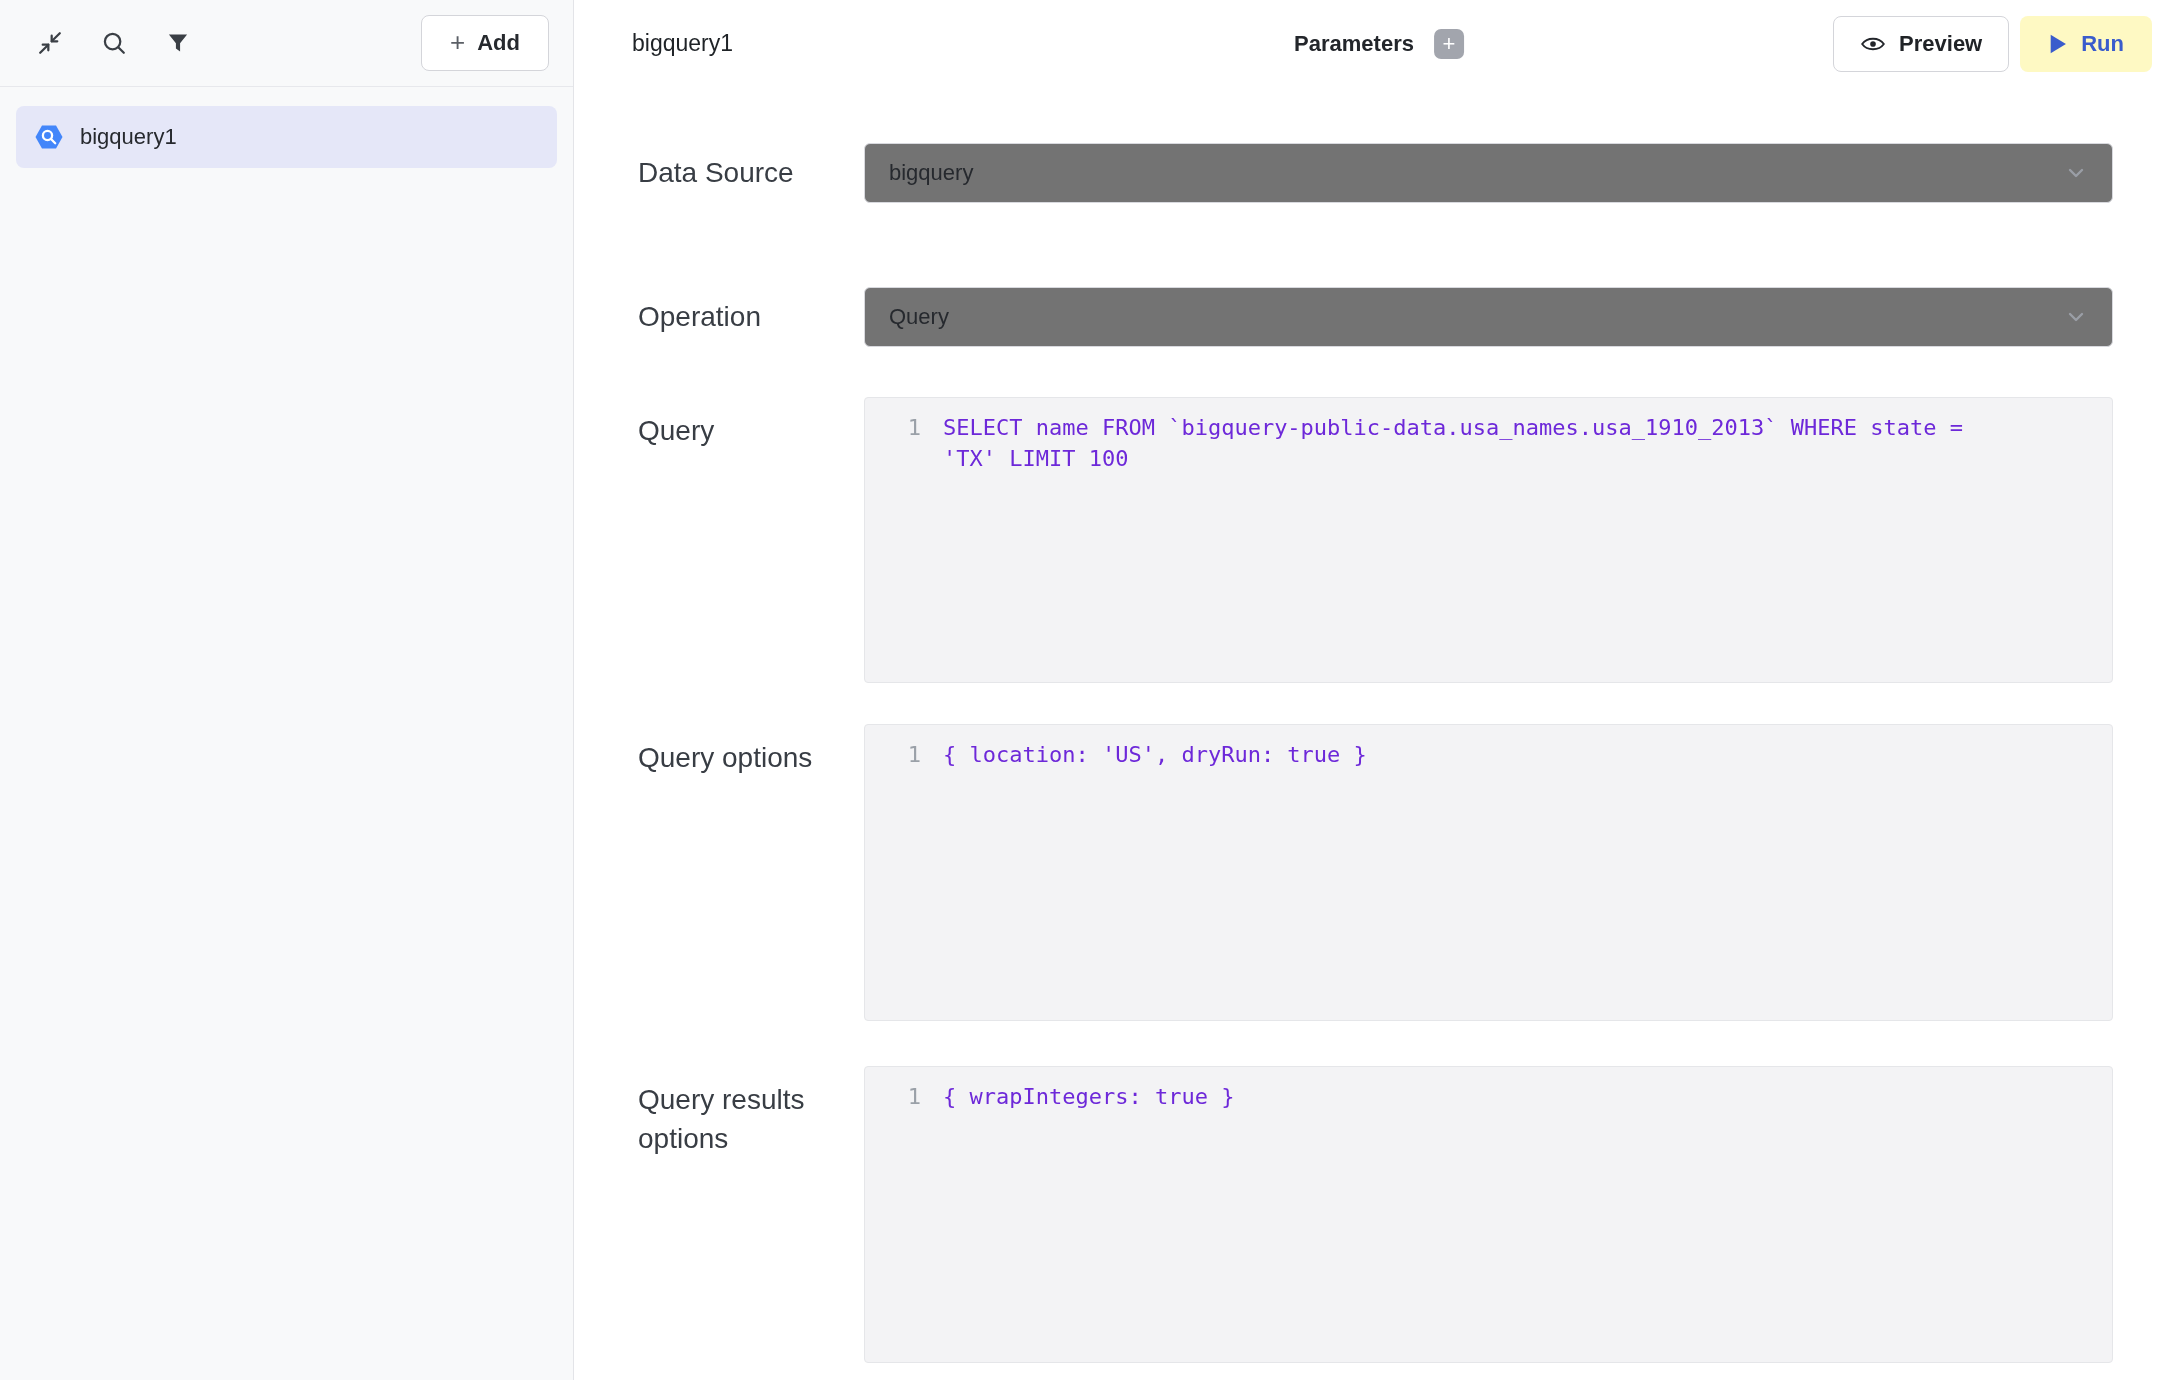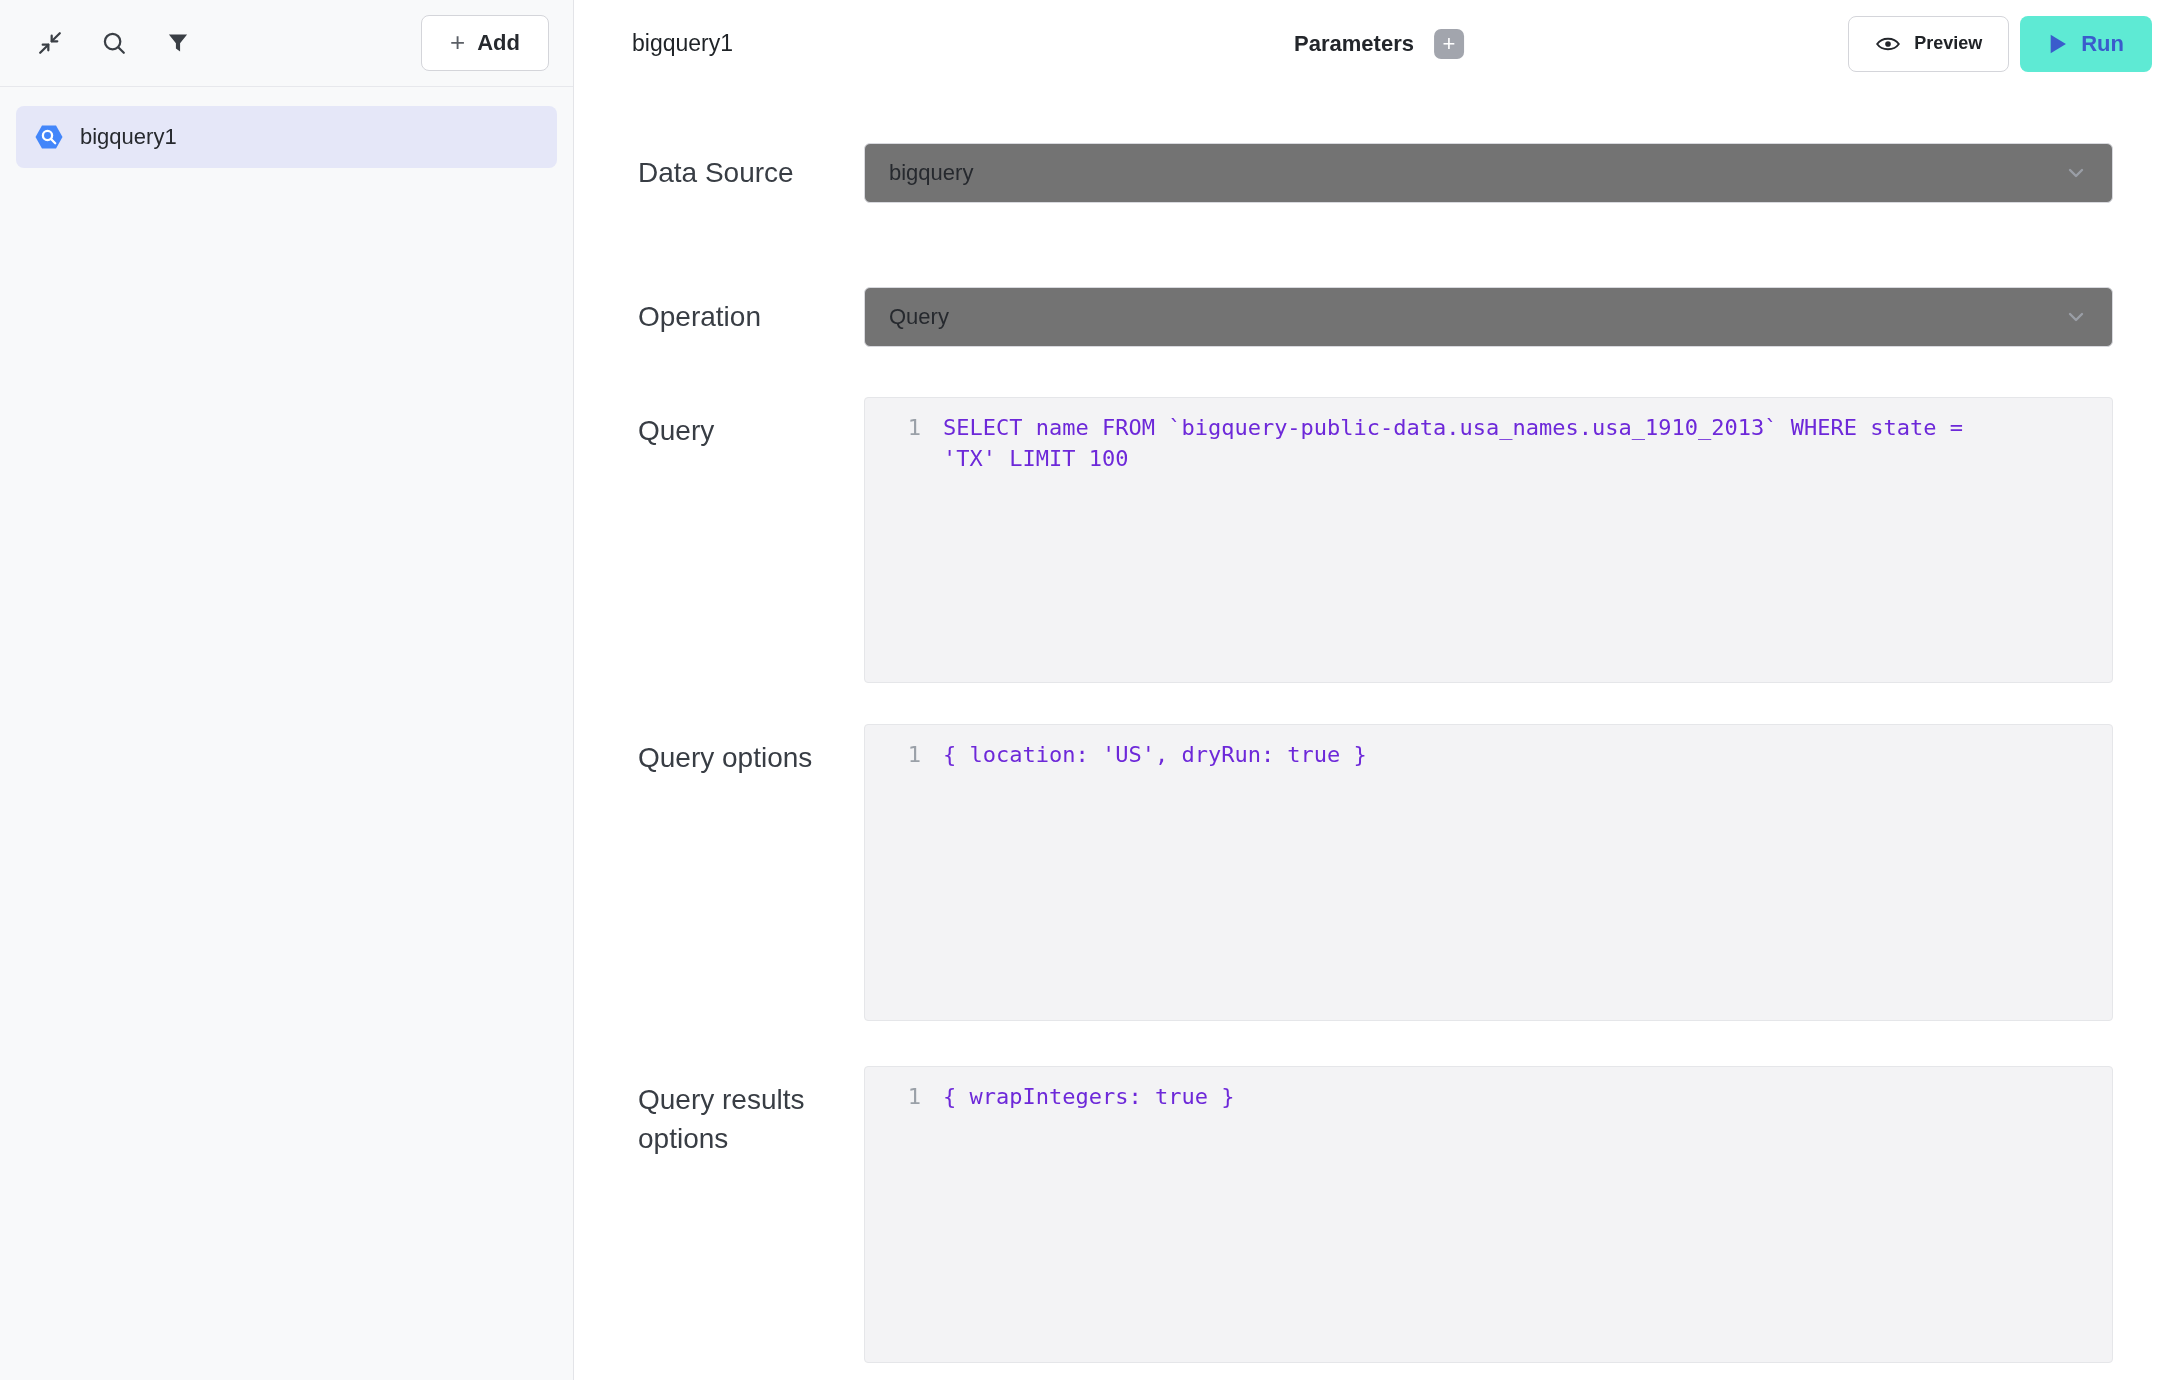--- a/index.html
+++ b/index.html
@@ -19,22 +19,22 @@
   .sidebar-item { height: 62px; border-radius: 8px; background: #e5e7f8; display: flex; align-items: center; padding: 0 18px; gap: 16px; font-size: 22px; color: #26292e; cursor: pointer; }
 
   
   .main { flex: 1; display: flex; flex-direction: column; background: #ffffff; }
   .main-header { height: 87px; flex-shrink: 0; display: flex; align-items: center; padding: 0 32px 0 58px; position: relative; }
   .main-title { font-size: 23px; font-weight: 500; color: #1f2327; }
   .header-center { position: absolute; left: 50%; top: 0; height: 87px; transform: translateX(-50%); display: flex; align-items: center; gap: 20px; }
   .params-label { font-size: 22px; font-weight: 600; color: #23262b; }
   .params-add { width: 30px; height: 30px; border-radius: 7px; background: #a2a5ad; color: #ffffff; font-size: 22px; line-height: 1; display: flex; align-items: center; justify-content: center; border: none; cursor: pointer; }
   .header-actions { margin-left: auto; display: flex; align-items: center; gap: 11px; }
-  .preview-btn { height: 56px; padding: 0 26px; background: #ffffff; border: 1px solid #d4d5da; border-radius: 8px; display: flex; align-items: center; gap: 13px; font-size: 18px; font-weight: 600; color: #202327; cursor: pointer; }
-  .run-btn { height: 56px; padding: 0 28px; background: #5eead4; border: none; border-radius: 8px; display: flex; align-items: center; gap: 13px; font-size: 22px; font-weight: 600; color: #3a5ccc; cursor: pointer; }
+  .preview-btn { height: 56px; padding: 0 26px; background: #ffffff; border: 1px solid #d4d5da; border-radius: 8px; display: flex; align-items: center; gap: 13px; font-size: 22px; font-weight: 600; color: #202327; cursor: pointer; }
+  .run-btn { height: 56px; padding: 0 28px; background: #fef9c3; border: none; border-radius: 8px; display: flex; align-items: center; gap: 13px; font-size: 22px; font-weight: 600; color: #3a5ccc; cursor: pointer; }
 
   
   .content { flex: 1; padding: 56px 71px 0 64px; overflow: hidden; }
   .form-row { display: flex; align-items: flex-start; }
   .form-row.center { align-items: center; }
   .row-label { width: 200px; margin-right: 26px; flex-shrink: 0; font-size: 28px; font-weight: 500; color: #383d44; line-height: 1.4; }
   .form-row .field { flex: 1; min-width: 0; }
   .editor-row .row-label { padding-top: 14px; }
 
   .select { height: 60px; width: 100%; border: 1px solid #d8d9de; border-radius: 6px; background: #737373; display: flex; align-items: center; justify-content: space-between; padding: 0 24px; font-size: 22px; color: #26292e; cursor: pointer; }

